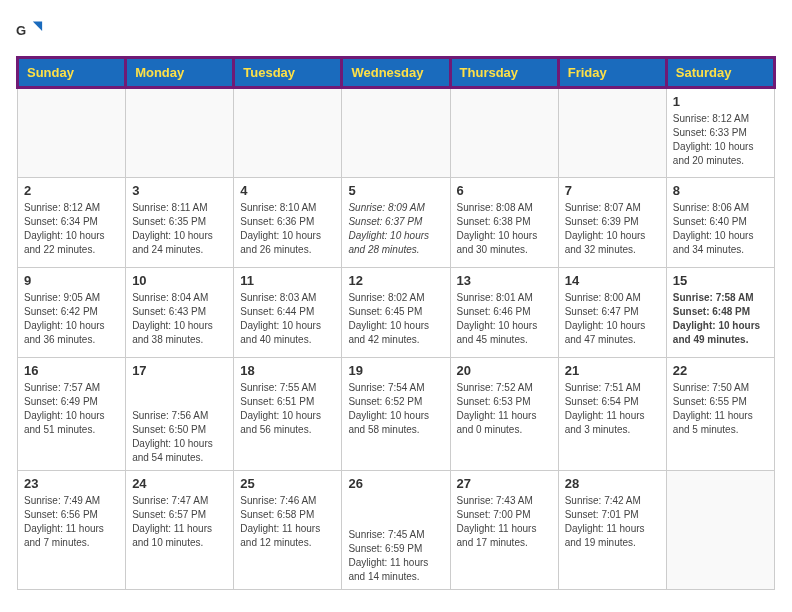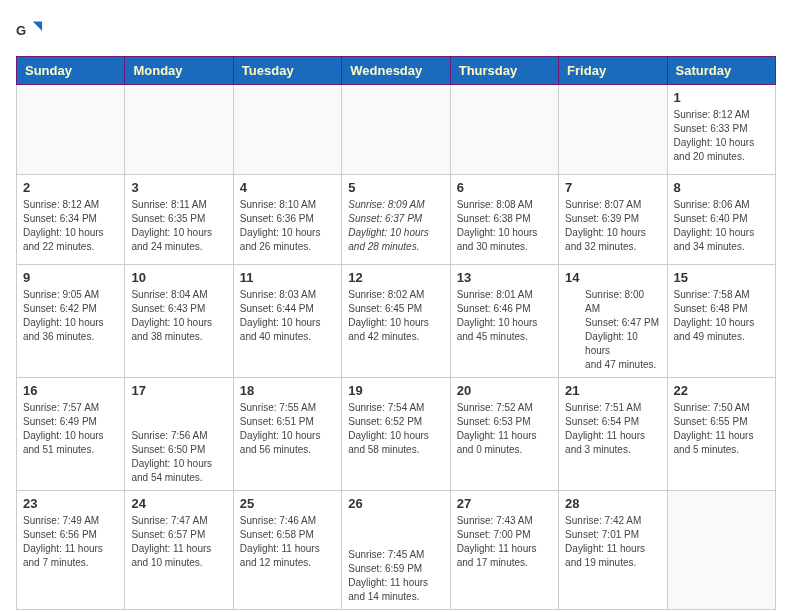--- a/index.html
+++ b/index.html
@@ -47,25 +47,25 @@
       font-size: 14px;
       color: #555;
     }
     .calendar {
       width: 100%;
       border-collapse: collapse;
       border: 1px solid #ccc;
     }
     .calendar th {
       background-color: #1a6bbd;
-      color: #fef9c3;
+      color: #fde047;
       text-align: left;
       padding: 6px 8px;
       font-size: 13px;
-      border: 1px solid #701a75;
+      border: 3px solid #701a75;
     }
     .calendar td {
       border: 1px solid #ccc;
       vertical-align: top;
       padding: 5px 6px;
       width: calc(100% / 7);
       height: 90px;
       background: #fff;
     }
     .calendar td.empty {
@@ -217,28 +217,28 @@
         </td>
         <td>
           <span class="day-number">13</span>
           <div class="day-info" style="white-space: pre-line;">Sunrise: 8:01 AM
 Sunset: 6:46 PM
 Daylight: 10 hours
 and 45 minutes.</div>
         </td>
         <td>
           <span class="day-number">14</span>
-          <div class="day-info" style="white-space: pre-line; margin-left: 20px;">Sunrise: 8:00 AM
+          <div class="day-info" style="white-space: pre-line;">Sunrise: 8:00 AM
 Sunset: 6:47 PM
 Daylight: 10 hours
 and 47 minutes.</div>
         </td>
         <td>
           <span class="day-number">15</span>
-          <div class="day-info" style="white-space: pre-line;">Sunrise: 7:58 AM
+          <div class="day-info" style="white-space: pre-line; font-weight: bold;">Sunrise: 7:58 AM
 Sunset: 6:48 PM
 Daylight: 10 hours
 and 49 minutes.</div>
         </td>
       </tr>
       <tr class="week-row">
         <td>
           <span class="day-number">16</span>
           <div class="day-info" style="white-space: pre-line;">Sunrise: 7:57 AM
 Sunset: 6:49 PM

